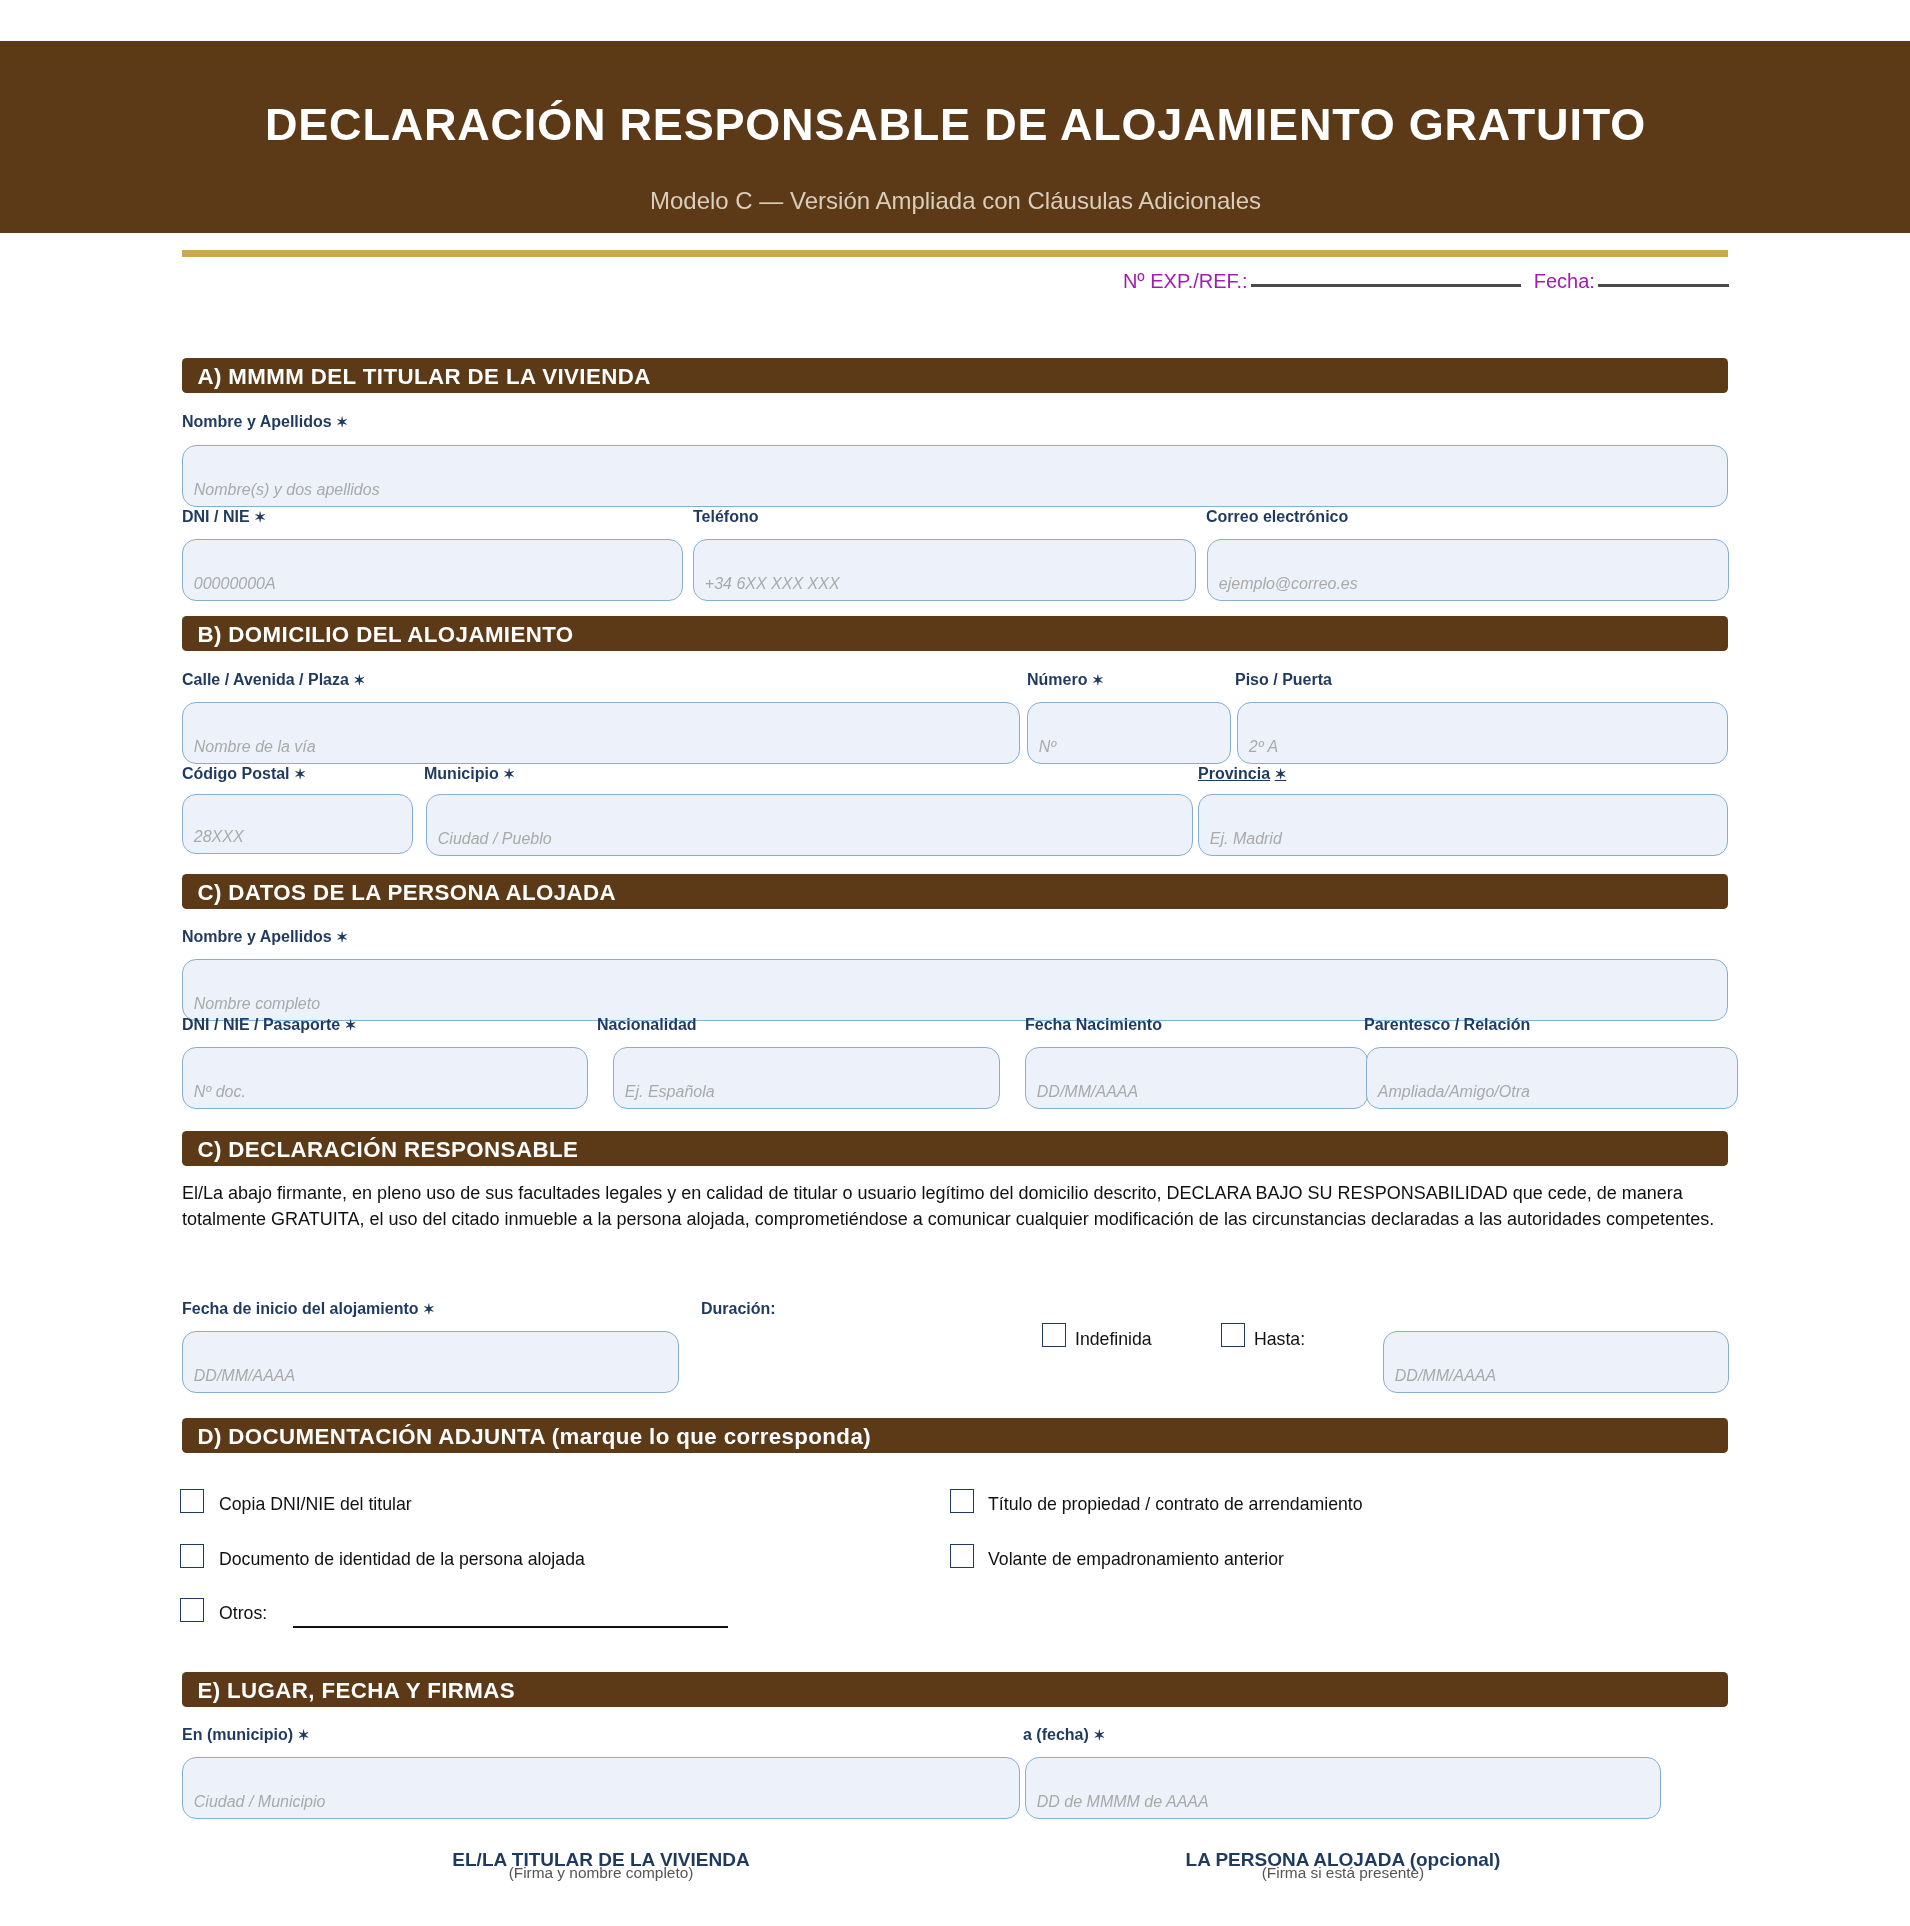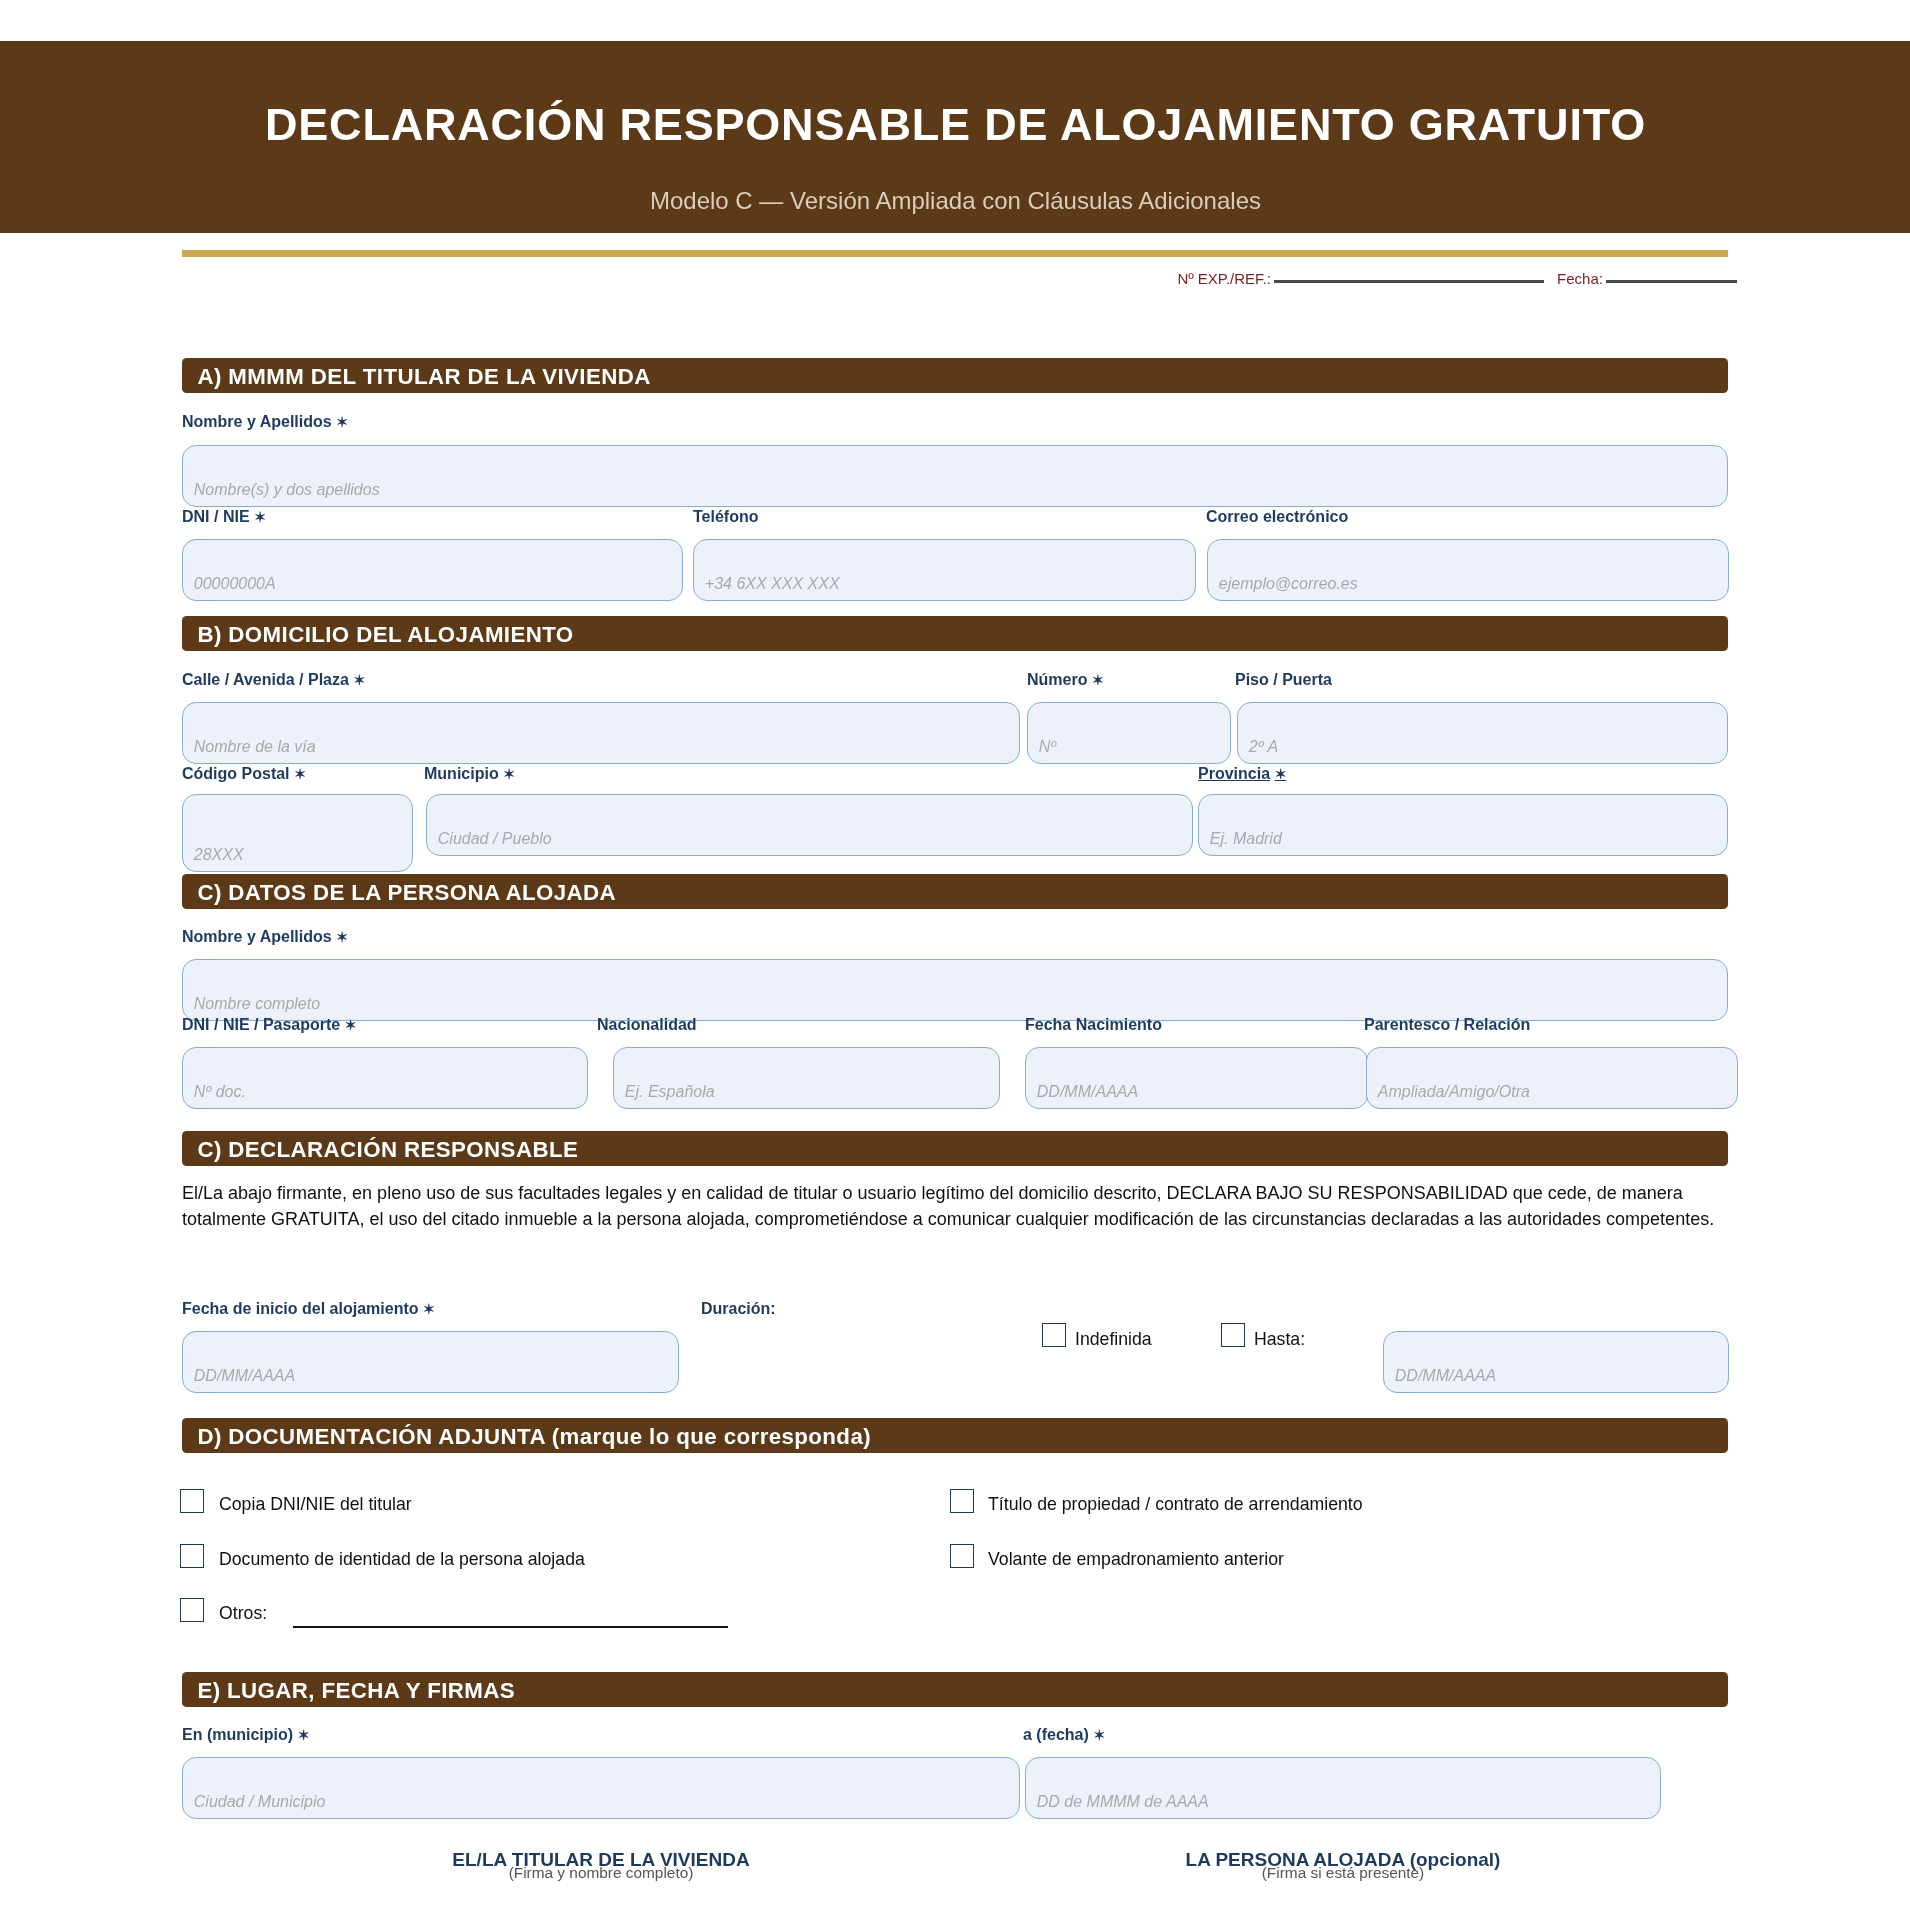--- a/index.html
+++ b/index.html
@@ -36,23 +36,22 @@
   }
   .header-rule {
     position:absolute; left:182px; top:209px; width:1546px; height:6.5px;
     background:#CBA951;
   }
 
   
   .meta {
     position:absolute; left:0; top:270px; width:1729px;
     text-align:right;
-    color:#7f1d1d;
-    font-size:15px;
-    margin-left:8px;
+    color:#a21caf;
+    font-size:20px;
   }
   .meta .lbl { }
   .meta .rule-long {
     display:inline-block; width:270px; height:2.3px;
     background:#4A4A4A; vertical-align:1.5px; margin:0 13px 0 3.1px;
   }
   .meta .rule-short {
     display:inline-block; width:131px; height:2.3px;
     background:#4A4A4A; vertical-align:1.5px; margin-left:3.1px;
   }
@@ -173,21 +172,21 @@
   <div class="ph">Nº</div>
 </div>
 <div class="fbox" style="left:1237px; top:702px; width:491px; height:62px;">
   <div class="ph">2º A</div>
 </div>
 
 <div class="flabel" style="left:182px; top:765px;"><span>Código Postal</span><span class="star">✶</span></div>
 <div class="flabel" style="left:424px; top:765px;"><span>Municipio</span><span class="star">✶</span></div>
 <div class="flabel" style="left:1198px; top:765px;text-decoration:underline;"><span>Provincia</span><span class="star">✶</span></div>
 
-<div class="fbox" style="left:182px; top:794px; width:231px; height:78px;">
+<div class="fbox" style="left:182px; top:794px; width:231px; height:60px;">
   <div class="ph">28XXX</div>
 </div>
 <div class="fbox" style="left:426px; top:794px; width:767px; height:62px;">
   <div class="ph">Ciudad / Pueblo</div>
 </div>
 <div class="fbox" style="left:1198px; top:794px; width:530px; height:62px;">
   <div class="ph">Ej. Madrid</div>
 </div>
 
 <div class="secbar" style="top:874px;">C)  DATOS DE LA PERSONA ALOJADA</div>

